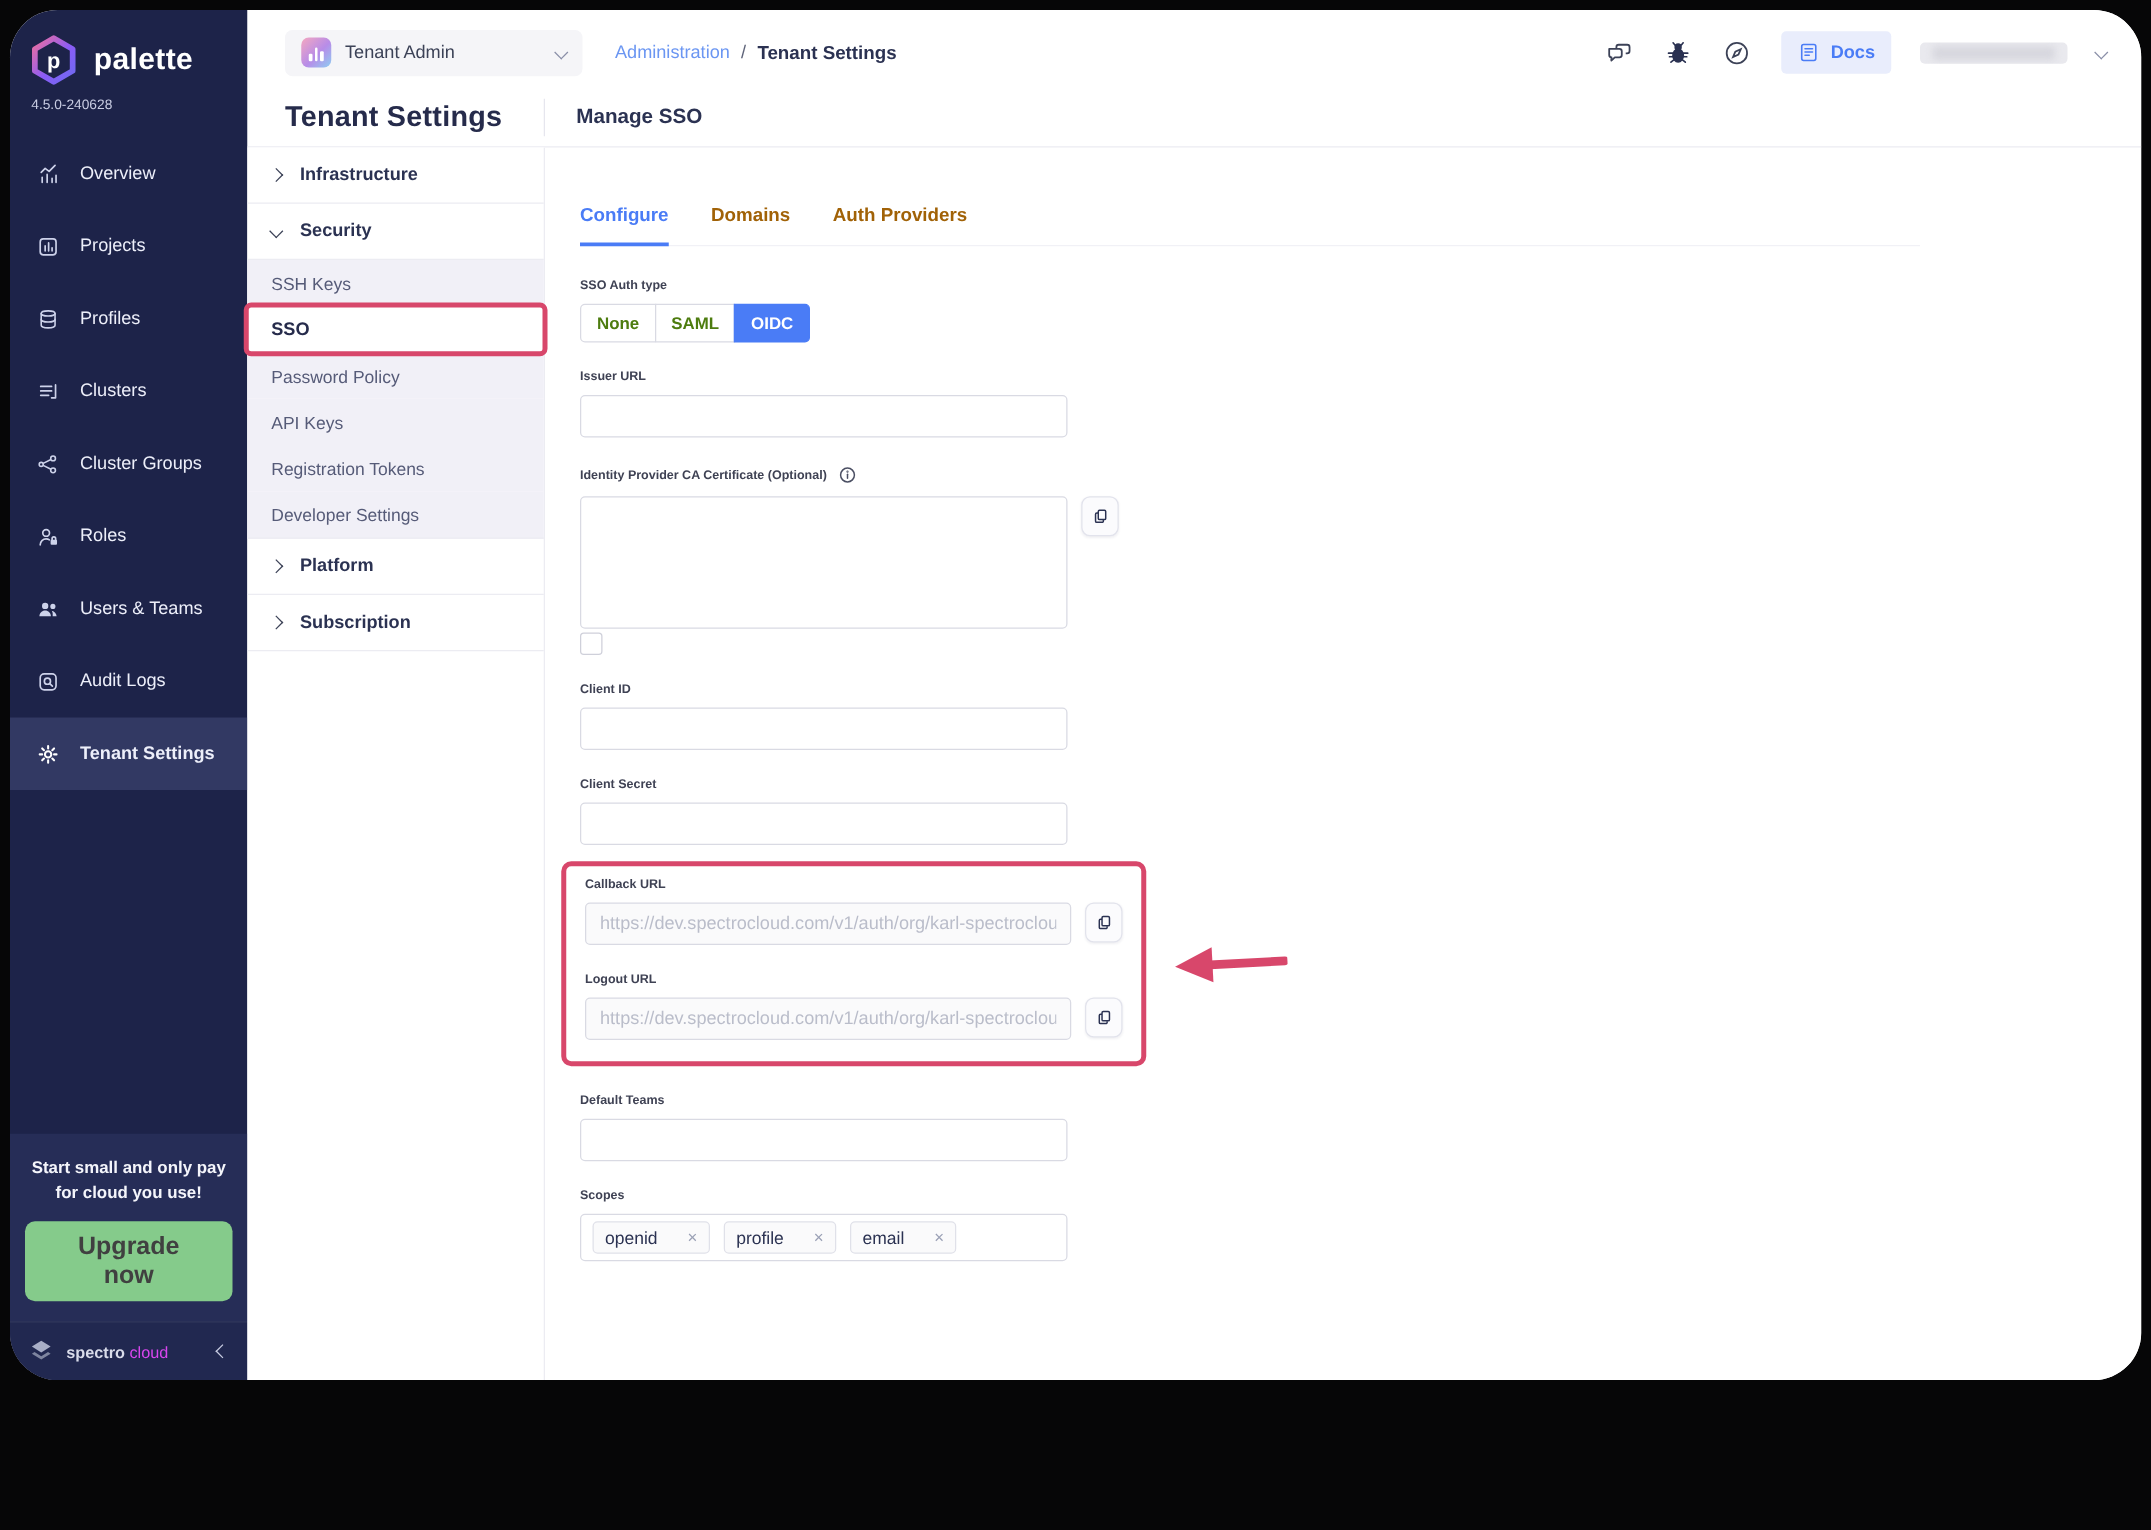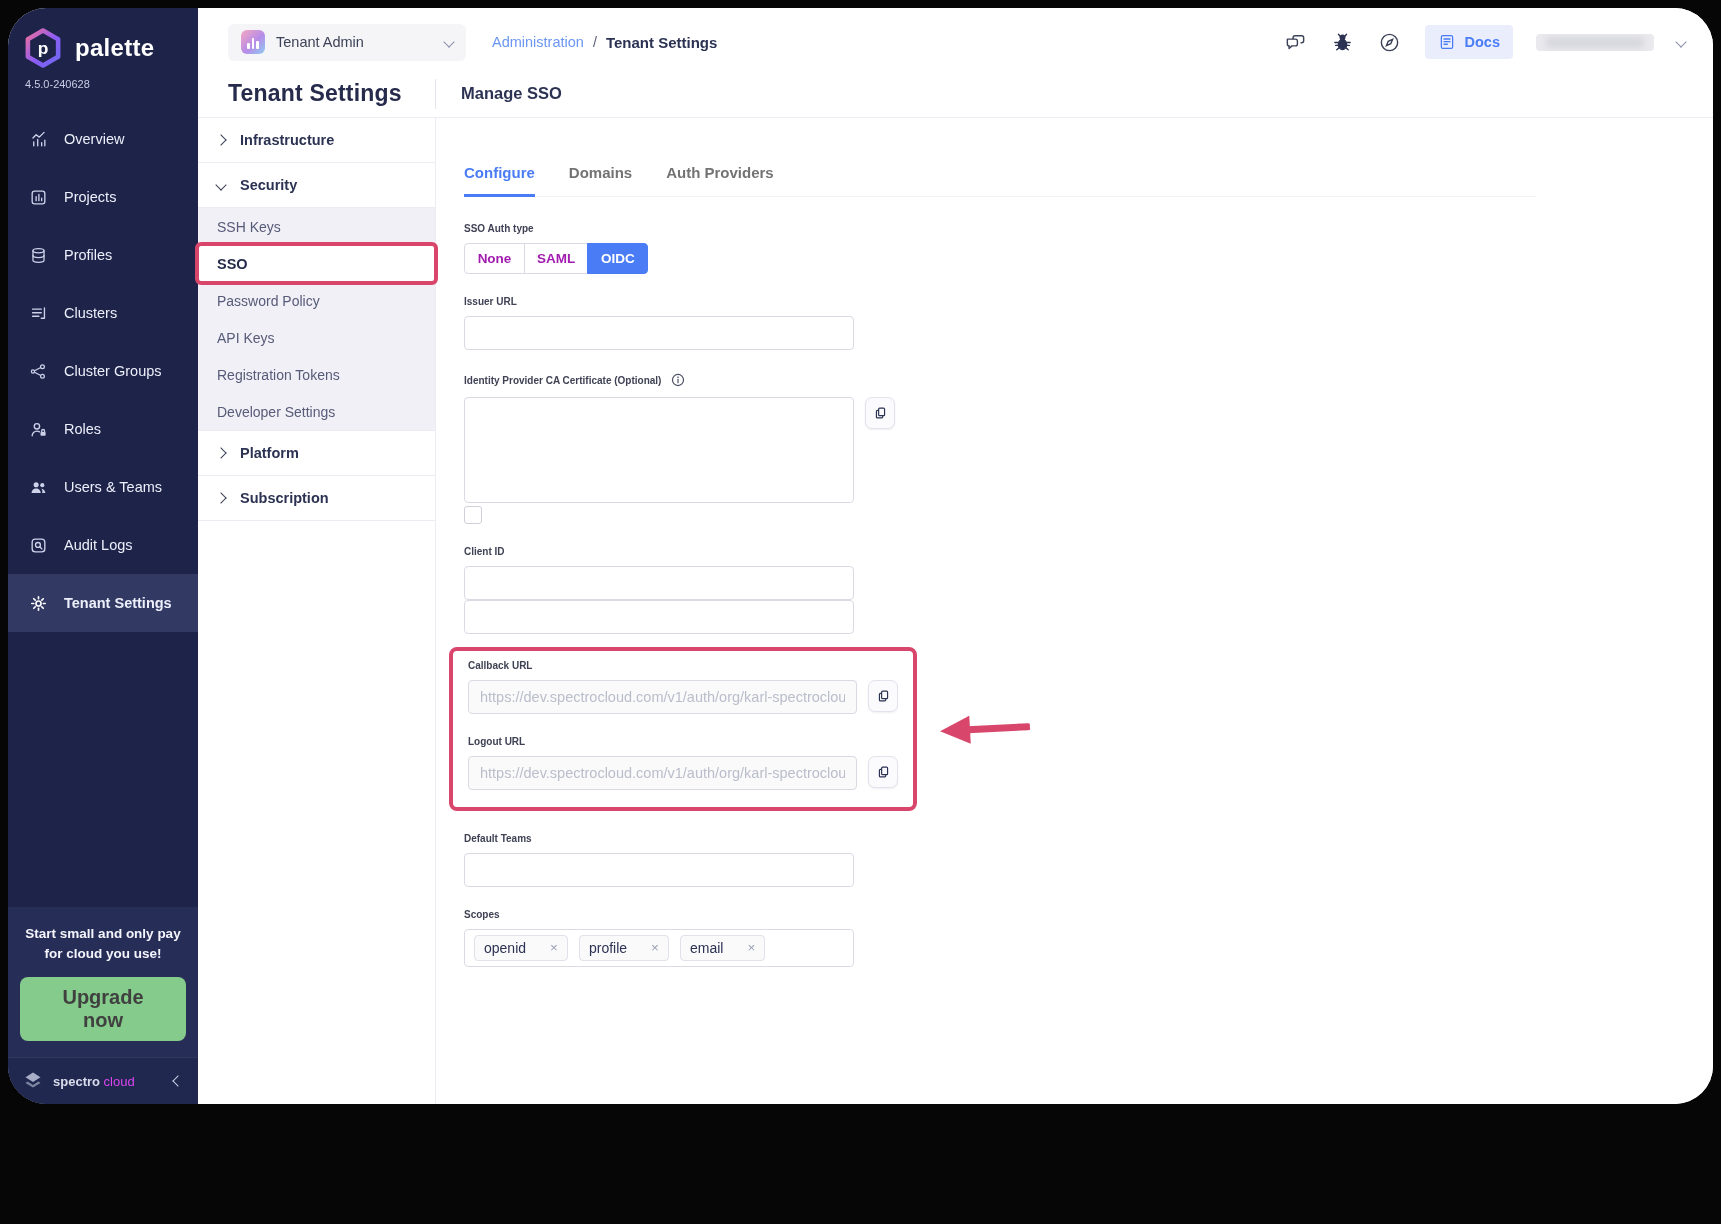--- a/index.html
+++ b/index.html
@@ -66,35 +66,35 @@
   .subnav{width:237px;flex-shrink:0;border-right:1px solid #ececf2;background:#fff}
   .group-header{height:44px;display:flex;align-items:center;gap:15px;padding:0 0 0 19px;
                 border-bottom:1px solid #ececf2;font-size:14.5px;font-weight:600;color:#2b3252;cursor:pointer}
   .sub-item{height:37px;display:flex;align-items:center;padding:0 0 0 19px;background:#f1f0f7;
             font-size:14px;color:#565b78;font-weight:500;cursor:pointer}
   .sub-item.selected{background:#fff;color:#262b4b;font-weight:700;font-size:14.5px;
                      outline:4px solid #d8476b;outline-offset:-1px;border-radius:3px;position:relative;z-index:2}
   
   .form-col{flex:1;padding-left:28px;min-width:0}
   .tabs{display:flex;gap:34px;margin-top:46px;border-bottom:1px solid #f1f1f6;width:1072px}
-  .tab{font-size:15px;font-weight:600;color:#737373;padding-bottom:13px;cursor:pointer}
+  .tab{font-size:15px;font-weight:600;color:#a16207;padding-bottom:13px;cursor:pointer}
   .tab.active{color:#4a7cf6;border-bottom:3px solid #4a7cf6;margin-bottom:-1px}
   .field-label{font-size:10px;font-weight:600;color:#3f4254;margin:22px 0 9px;display:flex;align-items:center;gap:9px}
   .text-input{width:390px;height:34px;border:1px solid #d9dae3;border-radius:4px;background:#fff;
               font-size:14.5px;padding:0 11px;box-sizing:border-box;color:#2b3252;font-family:inherit;display:block}
   .text-input::placeholder{color:#babdca}
   textarea.text-input{height:106px;resize:none;padding-top:8px}
   .readonly{background:#fafafb}
   .with-copy{display:flex;align-items:flex-start;gap:11px}
   .copy-btn{width:28px;height:30px;border:1px solid #e2e3ec;background:#fbfbfd;border-radius:7px;
             display:flex;align-items:center;justify-content:center;cursor:pointer;
             box-shadow:0 1px 2px rgba(30,35,70,.07);color:#2b3252;flex-shrink:0}
   .auth-seg{display:flex;margin-top:3px}
   .seg-btn{min-width:61px;height:31px;border:1px solid #d9dae3;background:#fff;font-size:13.5px;
-           font-weight:600;color:#a21caf;display:flex;align-items:center;justify-content:center;
+           font-weight:600;color:#4d7c0f;display:flex;align-items:center;justify-content:center;
            cursor:pointer;margin-left:-1px;font-family:inherit;padding:0 12px;box-sizing:border-box}
   .seg-btn:first-child{border-radius:4px 0 0 4px;margin-left:0}
   .seg-btn:last-child{border-radius:0 4px 4px 0}
   .seg-btn.selected{background:#4a7cf6;border-color:#4a7cf6;color:#fff;position:relative;z-index:1}
   .checkbox{width:16px;height:16px;border:1px solid #cfd0da;border-radius:3px;background:#fff;
             margin-top:3px;cursor:pointer}
   .highlight-wrap{position:relative;width:468px;margin-left:-15px;margin-top:13px}
   .highlight-box{border:4px solid #d8476b;border-radius:8px;padding:0 15px 17px;box-sizing:border-box}
   .highlight-box .field-label:first-child{margin-top:9px}
   .callout-arrow{position:absolute;left:100%;top:50%;margin-left:21px;transform:translateY(-50%) rotate(-3deg);
@@ -339,20 +339,21 @@
                 <path d="M9 7H7A1.5 1.5 0 005.5 8.5v9A1.5 1.5 0 007 19h7a1.5 1.5 0 001.5-1.5v-1.6"></path>
               </svg>
           </div>
         </div>
 
         <div class="checkbox"></div>
 
         <div class="field-label">Client ID</div>
         <input class="text-input" value="" style="">
 
+        <div class="field-label">Client Secret</div>
         <input class="text-input" value="" style="">
 
         <div class="highlight-wrap">
           <div class="highlight-box">
             <div class="field-label">Callback URL</div>
             <div class="with-copy">
               <input class="text-input readonly" readonly="" placeholder="https://dev.spectrocloud.com/v1/auth/org/karl-spectrocloud" style="">
               <div class="copy-btn">
                 <svg width="15" height="15" viewBox="0 0 24 24" fill="none" stroke="currentColor" stroke-width="1.9" stroke-linejoin="round">
                     <rect x="9" y="3.5" width="9.5" height="12" rx="1.5"></rect>

